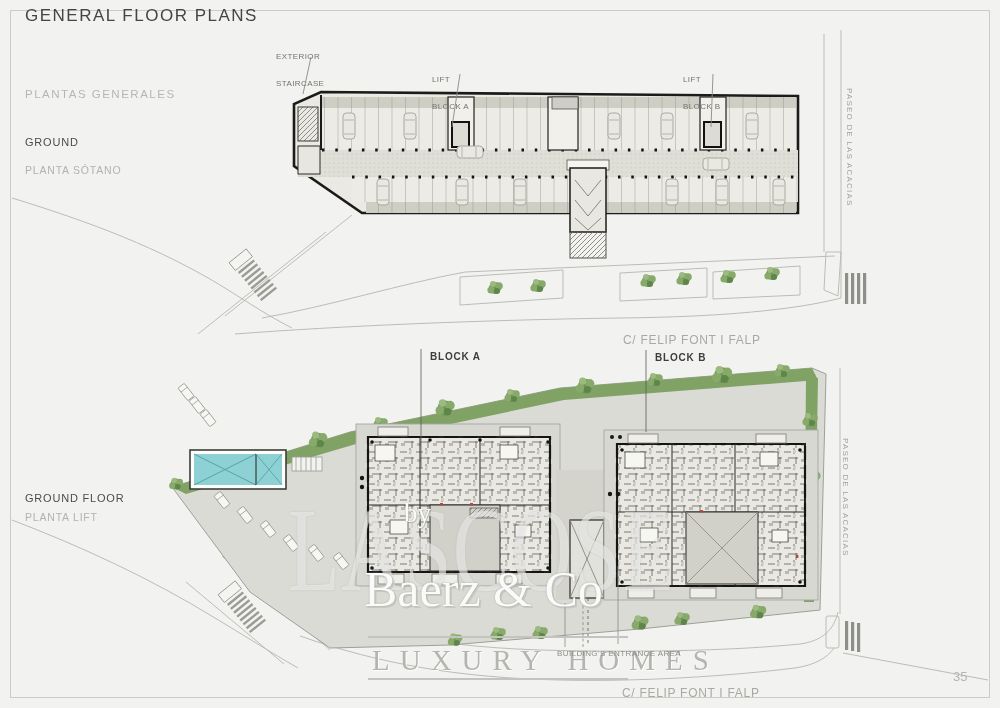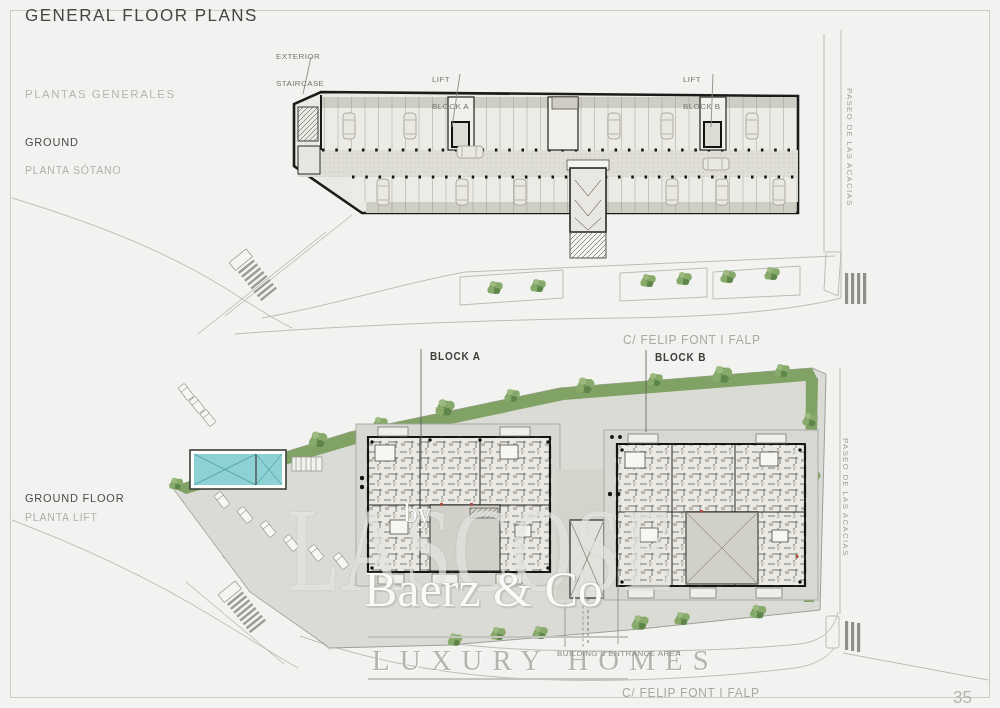--- a/index.html
+++ b/index.html
@@ -10,21 +10,21 @@
   .lbl{position:absolute;white-space:pre;}
   .title{font-size:17px;letter-spacing:1.5px;color:#454543;}
   .subtitle{font-size:11.5px;letter-spacing:1.5px;color:#b6b6b3;}
   .side-en{font-size:11px;letter-spacing:.8px;color:#4c4c4a;}
   .side-es{font-size:10.5px;letter-spacing:.8px;color:#b2b2af;}
   .callout{font-size:8px;letter-spacing:.4px;color:#73736e;}
   .block-lbl{font-size:10px;font-weight:bold;letter-spacing:.8px;color:#3d3d3b;}
   .street{font-size:12px;letter-spacing:.7px;color:#a9a9a4;}
   .street-v{font-size:8px;letter-spacing:1.2px;color:#a2a29f;writing-mode:vertical-rl;}
   .entrance{font-size:8px;letter-spacing:.4px;color:#8e8e89;}
-  .pagenum{font-size:17px;color:#b4b4b1;margin-top:19px;}
+  .pagenum{font-size:13px;color:#b4b4b1;}
   .wm{font-family:"Liberation Serif",serif;position:absolute;white-space:pre;}
   .wm-giant{left:288px;top:492px;font-size:118px;line-height:1;letter-spacing:2px;
             color:rgba(255,255,255,.5);transform:scaleX(.72);transform-origin:left top;
             text-shadow:0 0 2px rgba(160,160,155,.45);}
   .wm-by{left:404px;top:498px;font-size:27px;color:rgba(255,255,255,.95);
          text-shadow:0 0 1px #9a9a94,1px 1px 0 rgba(180,180,175,.6);}
   .wm-brand{left:364px;top:560px;font-size:50px;color:rgba(255,255,255,.95);
             text-shadow:0 0 1.5px #97978f,2px 2px 0 rgba(185,185,180,.55);}
   .wm-tagline{left:292px;top:621px;font-size:12px;letter-spacing:7px;
               color:rgba(214,202,202,.55);text-shadow:1px 1px 0 rgba(255,255,255,.8);}

